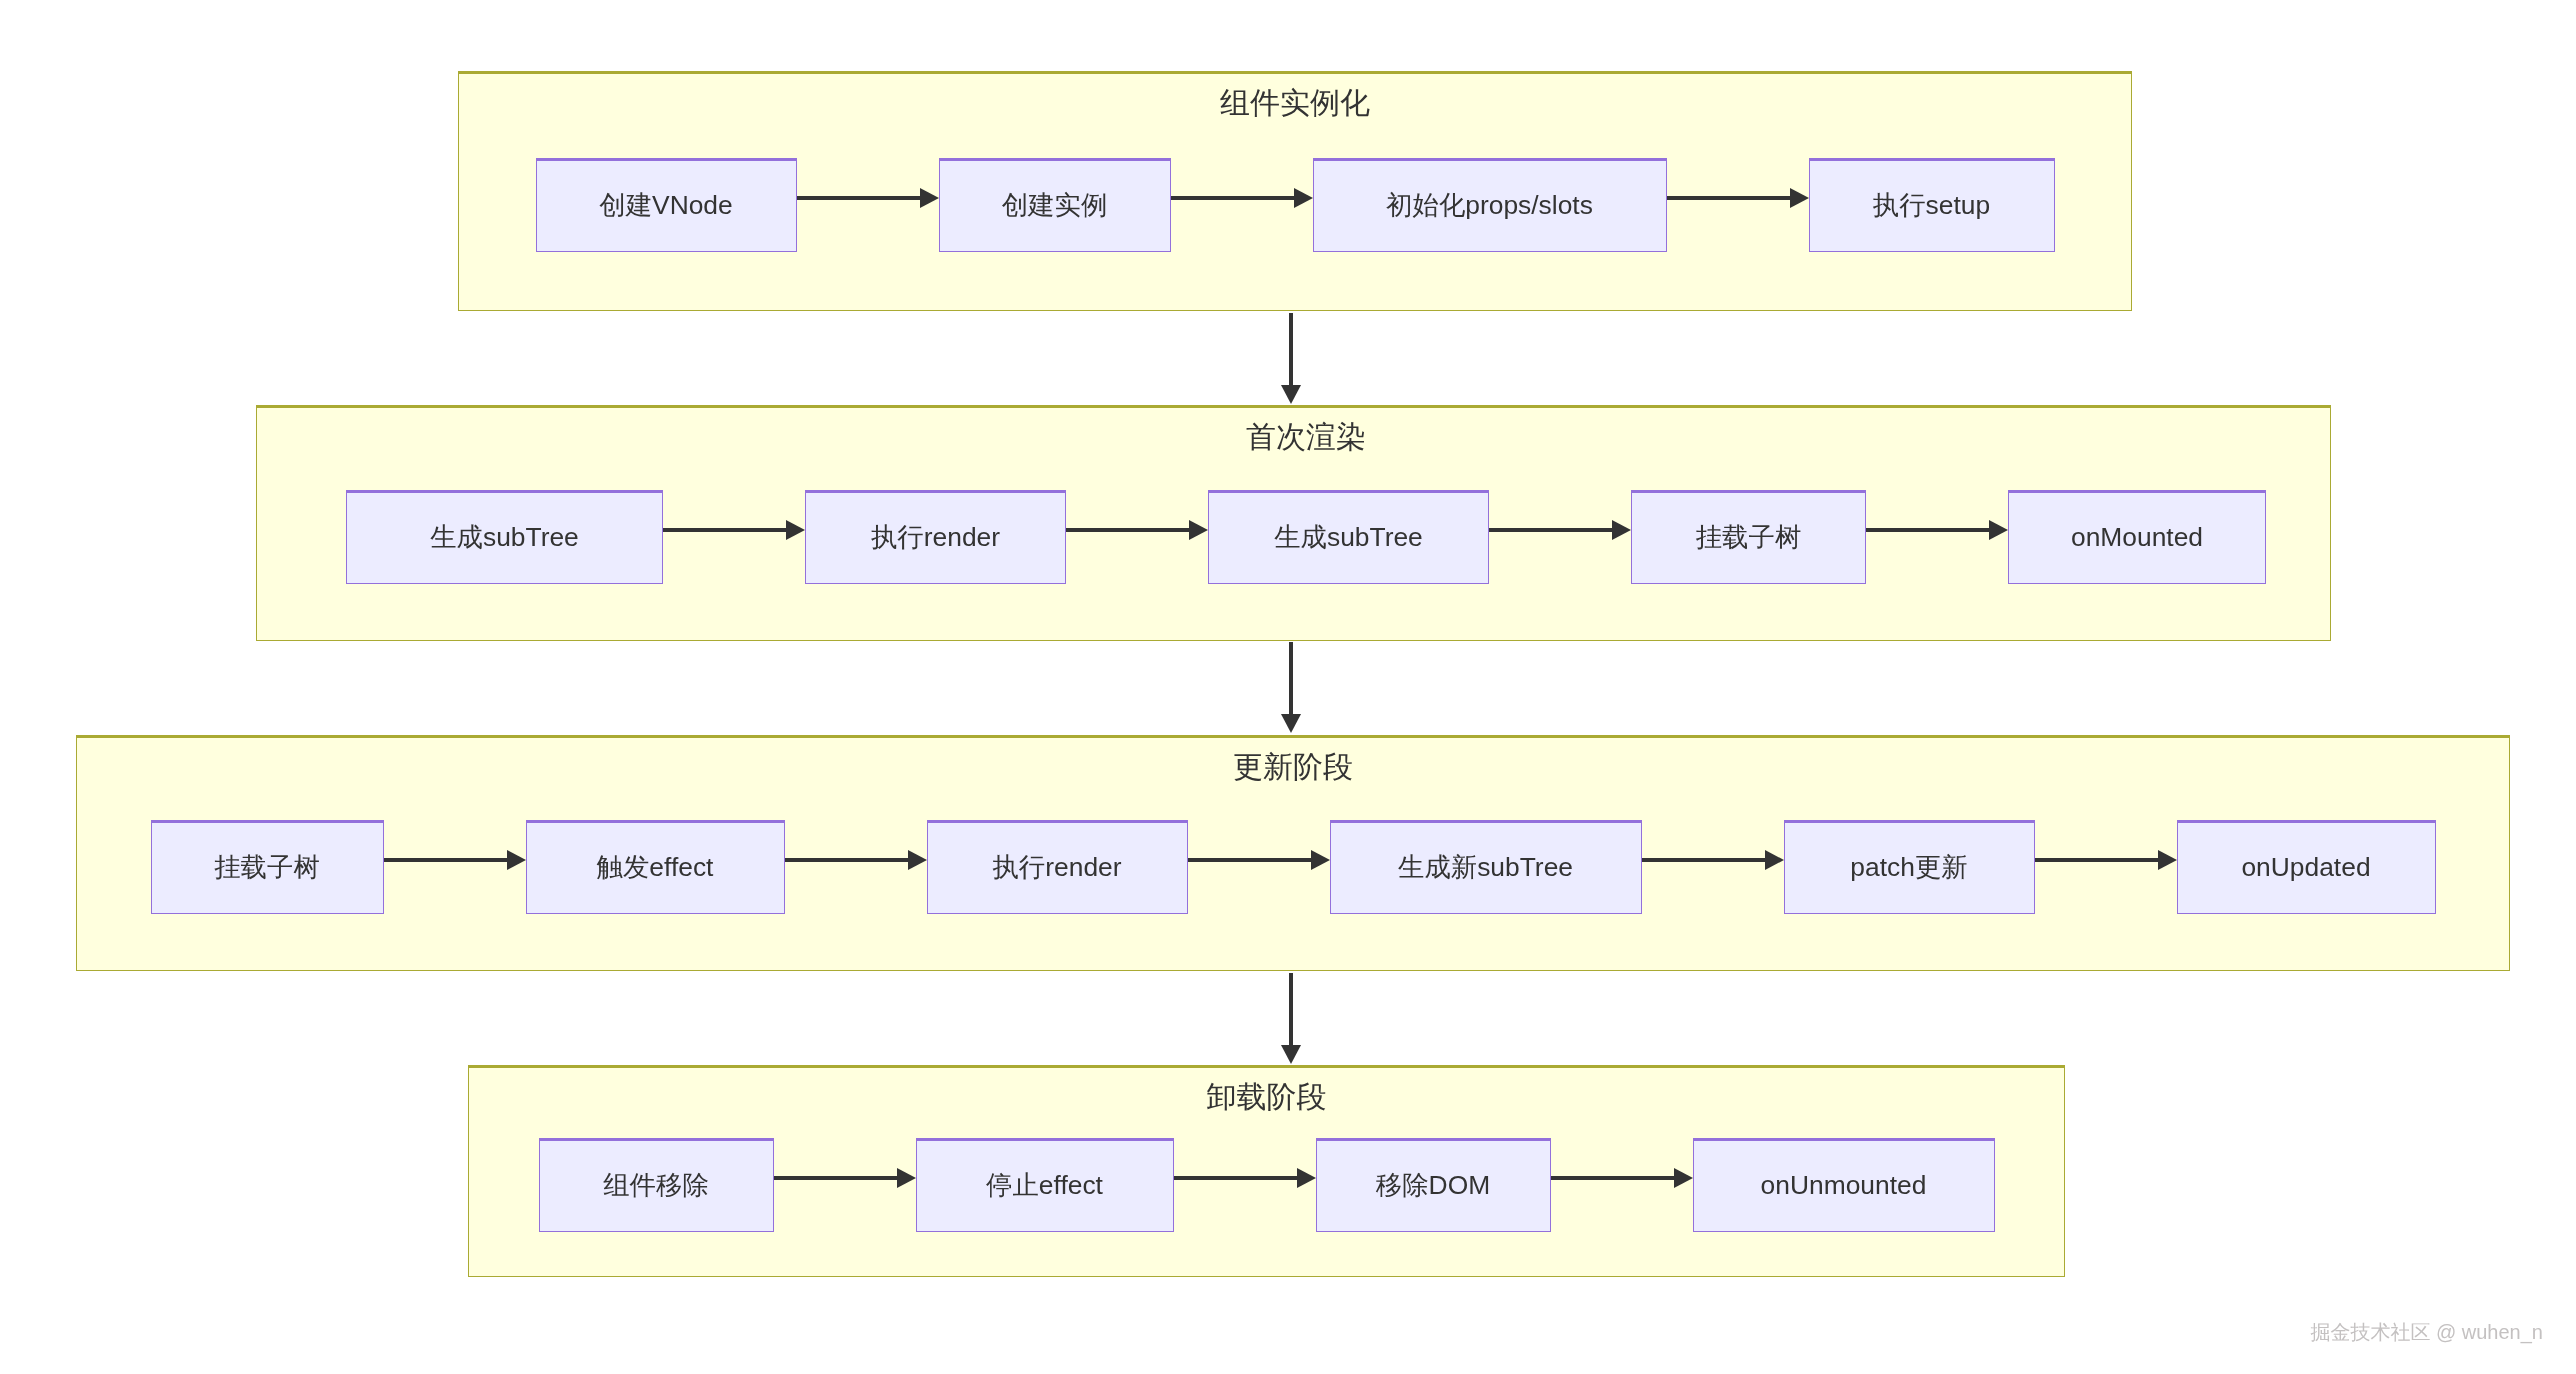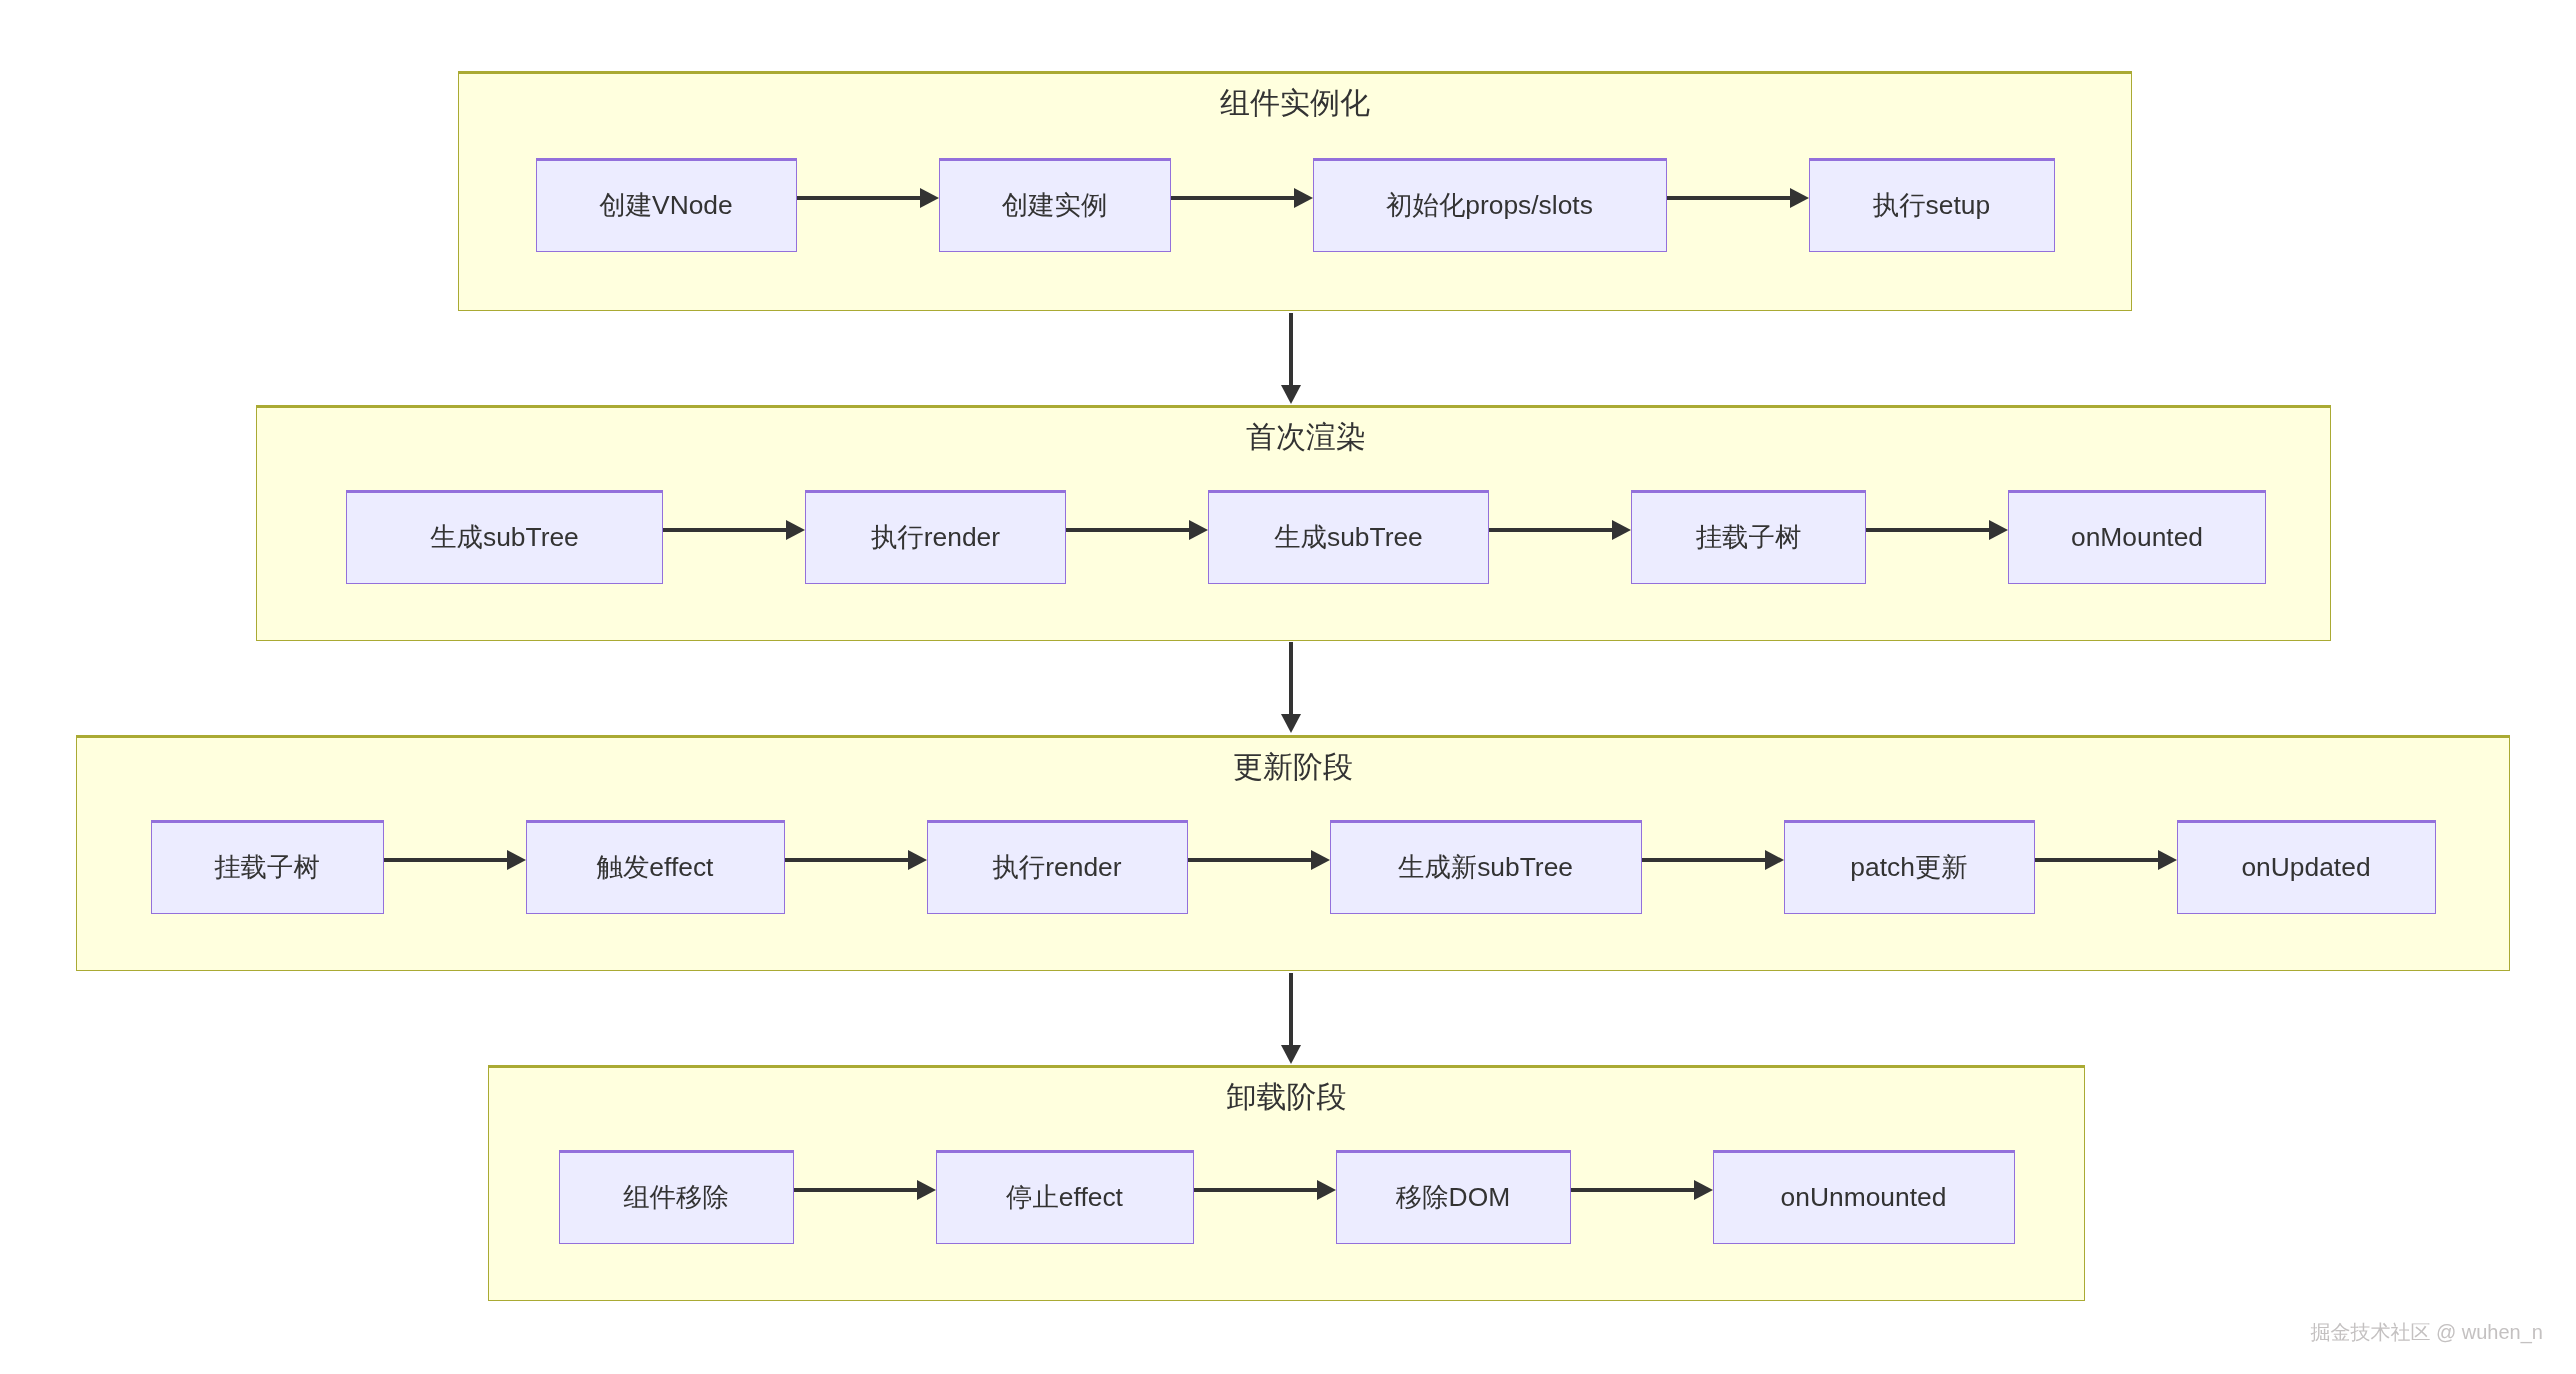--- a/index.html
+++ b/index.html
@@ -84,21 +84,21 @@
     top: 1319px;
     font-size: 20px;
     color: #c4c1c1;
     text-shadow: 0.6px 0.6px 0 #ffffff;
     white-space: nowrap;
   }
   
   .s1 { left: 458px;  top: 71px;  width: 1674px; height: 240px; }
   .s2 { left: 256px;  top: 405px;  width: 2075px; height: 236px; padding-left: 25px; }
   .s3 { left: 76px;  top: 735px; width: 2434px; height: 236px; }
-  .s4 { left: 488px;  top: 1065px; width: 1597px; height: 236px; }
+  .s4 { left: 468px;  top: 1065px; width: 1597px; height: 212px; }
   .va1 { left: 1280px; top: 313px;  height: 91px; }
   .va2 { left: 1280px; top: 642px; height: 91px; }
   .va3 { left: 1280px; top: 973px; height: 91px; }
 </style>
 </head>
 <body>
 
 <div class="page">
 
   <div class="section s1">

